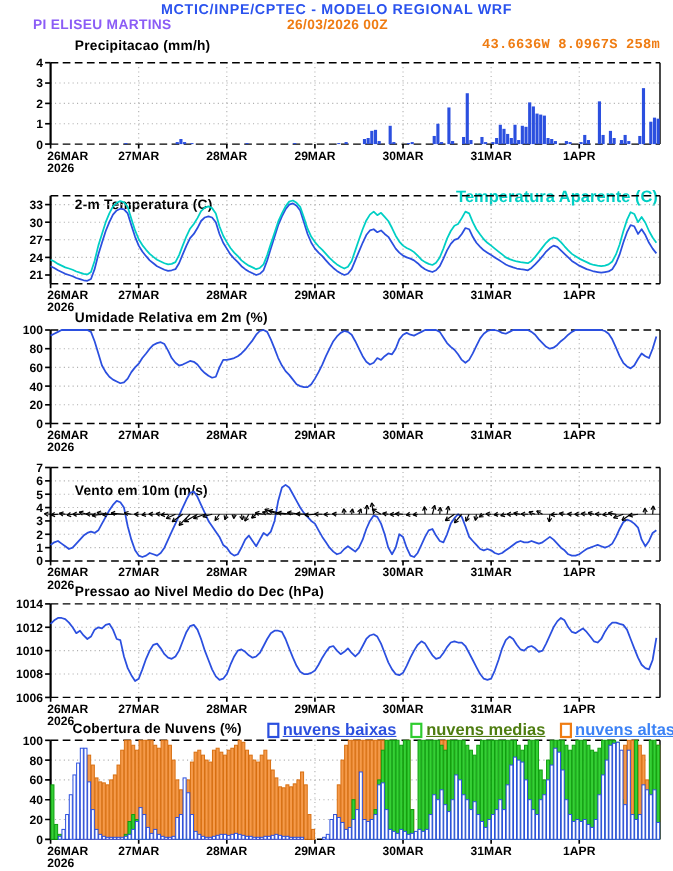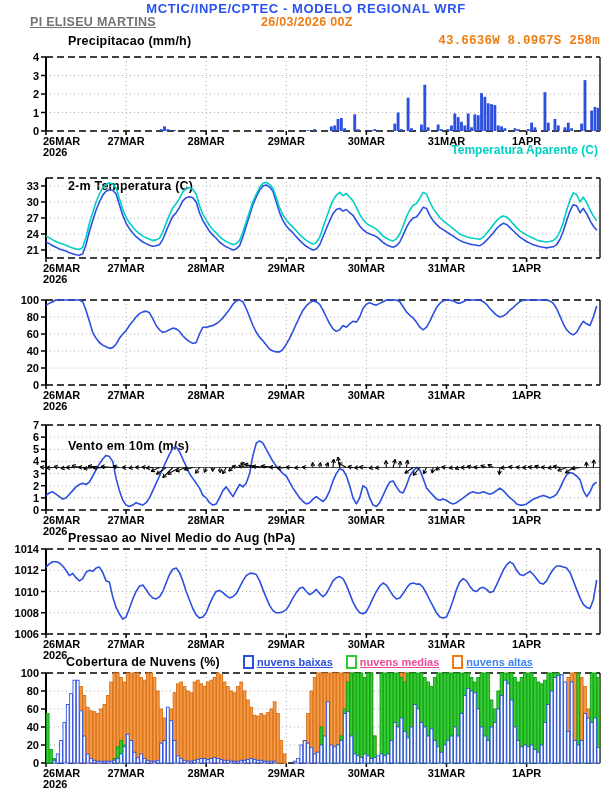--- a/index.html
+++ b/index.html
@@ -6,51 +6,52 @@
   body{width:612px;height:792px;font-family:"Liberation Sans",sans-serif;font-weight:bold;}
   .page{position:relative;width:612px;height:792px;overflow:hidden;background:#fff;}
   #plots{position:absolute;left:0;top:0;}
   .hdr-title{position:absolute;top:1px;left:0;width:100%;text-align:center;font-size:13px;letter-spacing:.6px;}
   .hdr-station{position:absolute;top:15px;left:30px;font-size:12.5px;letter-spacing:.3px;}
   .hdr-dt{position:absolute;top:15px;left:229px;font-size:12.5px;letter-spacing:.3px;margin-left:32px;}
   .loc-label{position:absolute;top:34px;right:12px;font-size:12.5px;letter-spacing:.2px;font-family:Liberation Mono, monospace;}
   .ptitle{position:absolute;left:68px;font-size:12.5px;color:#000;letter-spacing:.2px;white-space:nowrap;}
   .t-precip{top:34px;} .t-temp{top:159px;margin-top:20px;} .t-rh{top:282px;}
   .t-wind{top:407px;margin-top:32px;} .t-pres{top:531px;} .t-cloud{top:655px;left:66px;}
-  .aparente{position:absolute;top:143px;right:14px;font-size:12px;white-space:nowrap;}
-  .legend-row{position:absolute;top:655px;left:243px;right:8px;display:flex;gap:13px;align-items:center;font-size:11px;white-space:nowrap;}
+  .aparente{position:absolute;top:171px;right:14px;font-size:15px;white-space:nowrap;}
+  .legend-row{position:absolute;top:655px;left:243px;right:8px;display:flex;gap:13px;align-items:center;font-size:15px;white-space:nowrap;}
   .legend-item{display:flex;align-items:center;gap:3px;}
   .legend-item .lbl{text-decoration:underline;}
   .sq{display:inline-block;width:7px;height:10px;border:2px solid;background:#fff;}
   svg text{font-family:"Liberation Sans",sans-serif;font-weight:bold;fill:#000;}
 </style>
 </head>
 <body>
 
 <div class="page">
   <div class="hdr-title" style="color: rgb(42, 82, 238);">MCTIC/INPE/CPTEC - MODELO REGIONAL WRF</div>
-  <div class="hdr-station" style="color: #737373; text-decoration: underline;">PI ELISEU MARTINS</div>
+  <div class="hdr-station" style="color: #8b5cf6;">PI ELISEU MARTINS</div>
   <div class="hdr-dt" style="color: rgb(239, 124, 18);">26/03/2026 00Z</div>
   <div class="loc-label" style="color: rgb(239, 124, 18);">43.6636W 8.0967S 258m</div>
 
   <div class="ptitle t-precip">Precipitacao (mm/h)</div>
   <div class="ptitle t-temp">2-m Temperatura (C)</div>
   <div class="aparente" style="color: rgb(0, 207, 196);">Temperatura Aparente (C)</div>
+  <div class="ptitle t-rh">Umidade Relativa em 2m (%)</div>
   <div class="ptitle t-wind">Vento em 10m (m/s)</div>
-  <div class="ptitle t-pres">Pressao ao Nivel Medio do Aug (hPa)</div>
+  <div class="ptitle t-pres">Pressao ao Nivel Medio do Dec (hPa)</div>
   <div class="ptitle t-cloud">Cobertura de Nuvens (%)</div>
 
   <div class="legend-row">
     <span class="legend-item">
       <span class="sq" style="border-color: rgb(43, 79, 223);"></span>
       <span class="lbl" style="color: rgb(43, 79, 223);">nuvens baixas</span>
     </span>
     <span class="legend-item">
       <span class="sq" style="border-color: rgb(46, 204, 46);"></span>
-      <span class="lbl" style="color: #ec4899;">nuvens medias</span>
+      <span class="lbl" style="color: #4d7c0f;">nuvens medias</span>
     </span>
     <span class="legend-item">
       <span class="sq" style="border-color: rgb(239, 124, 18);"></span>
       <span class="lbl" style="color: #3b82f6;">nuvens altas</span>
     </span>
   </div>
 
   <svg id="plots" width="612" height="792">
       <g>
         <line x1="126.09638554216868" y1="57" x2="126.09638554216868" y2="131" stroke="#b0b0b0" stroke-width="1" stroke-dasharray="1 3"></line>

